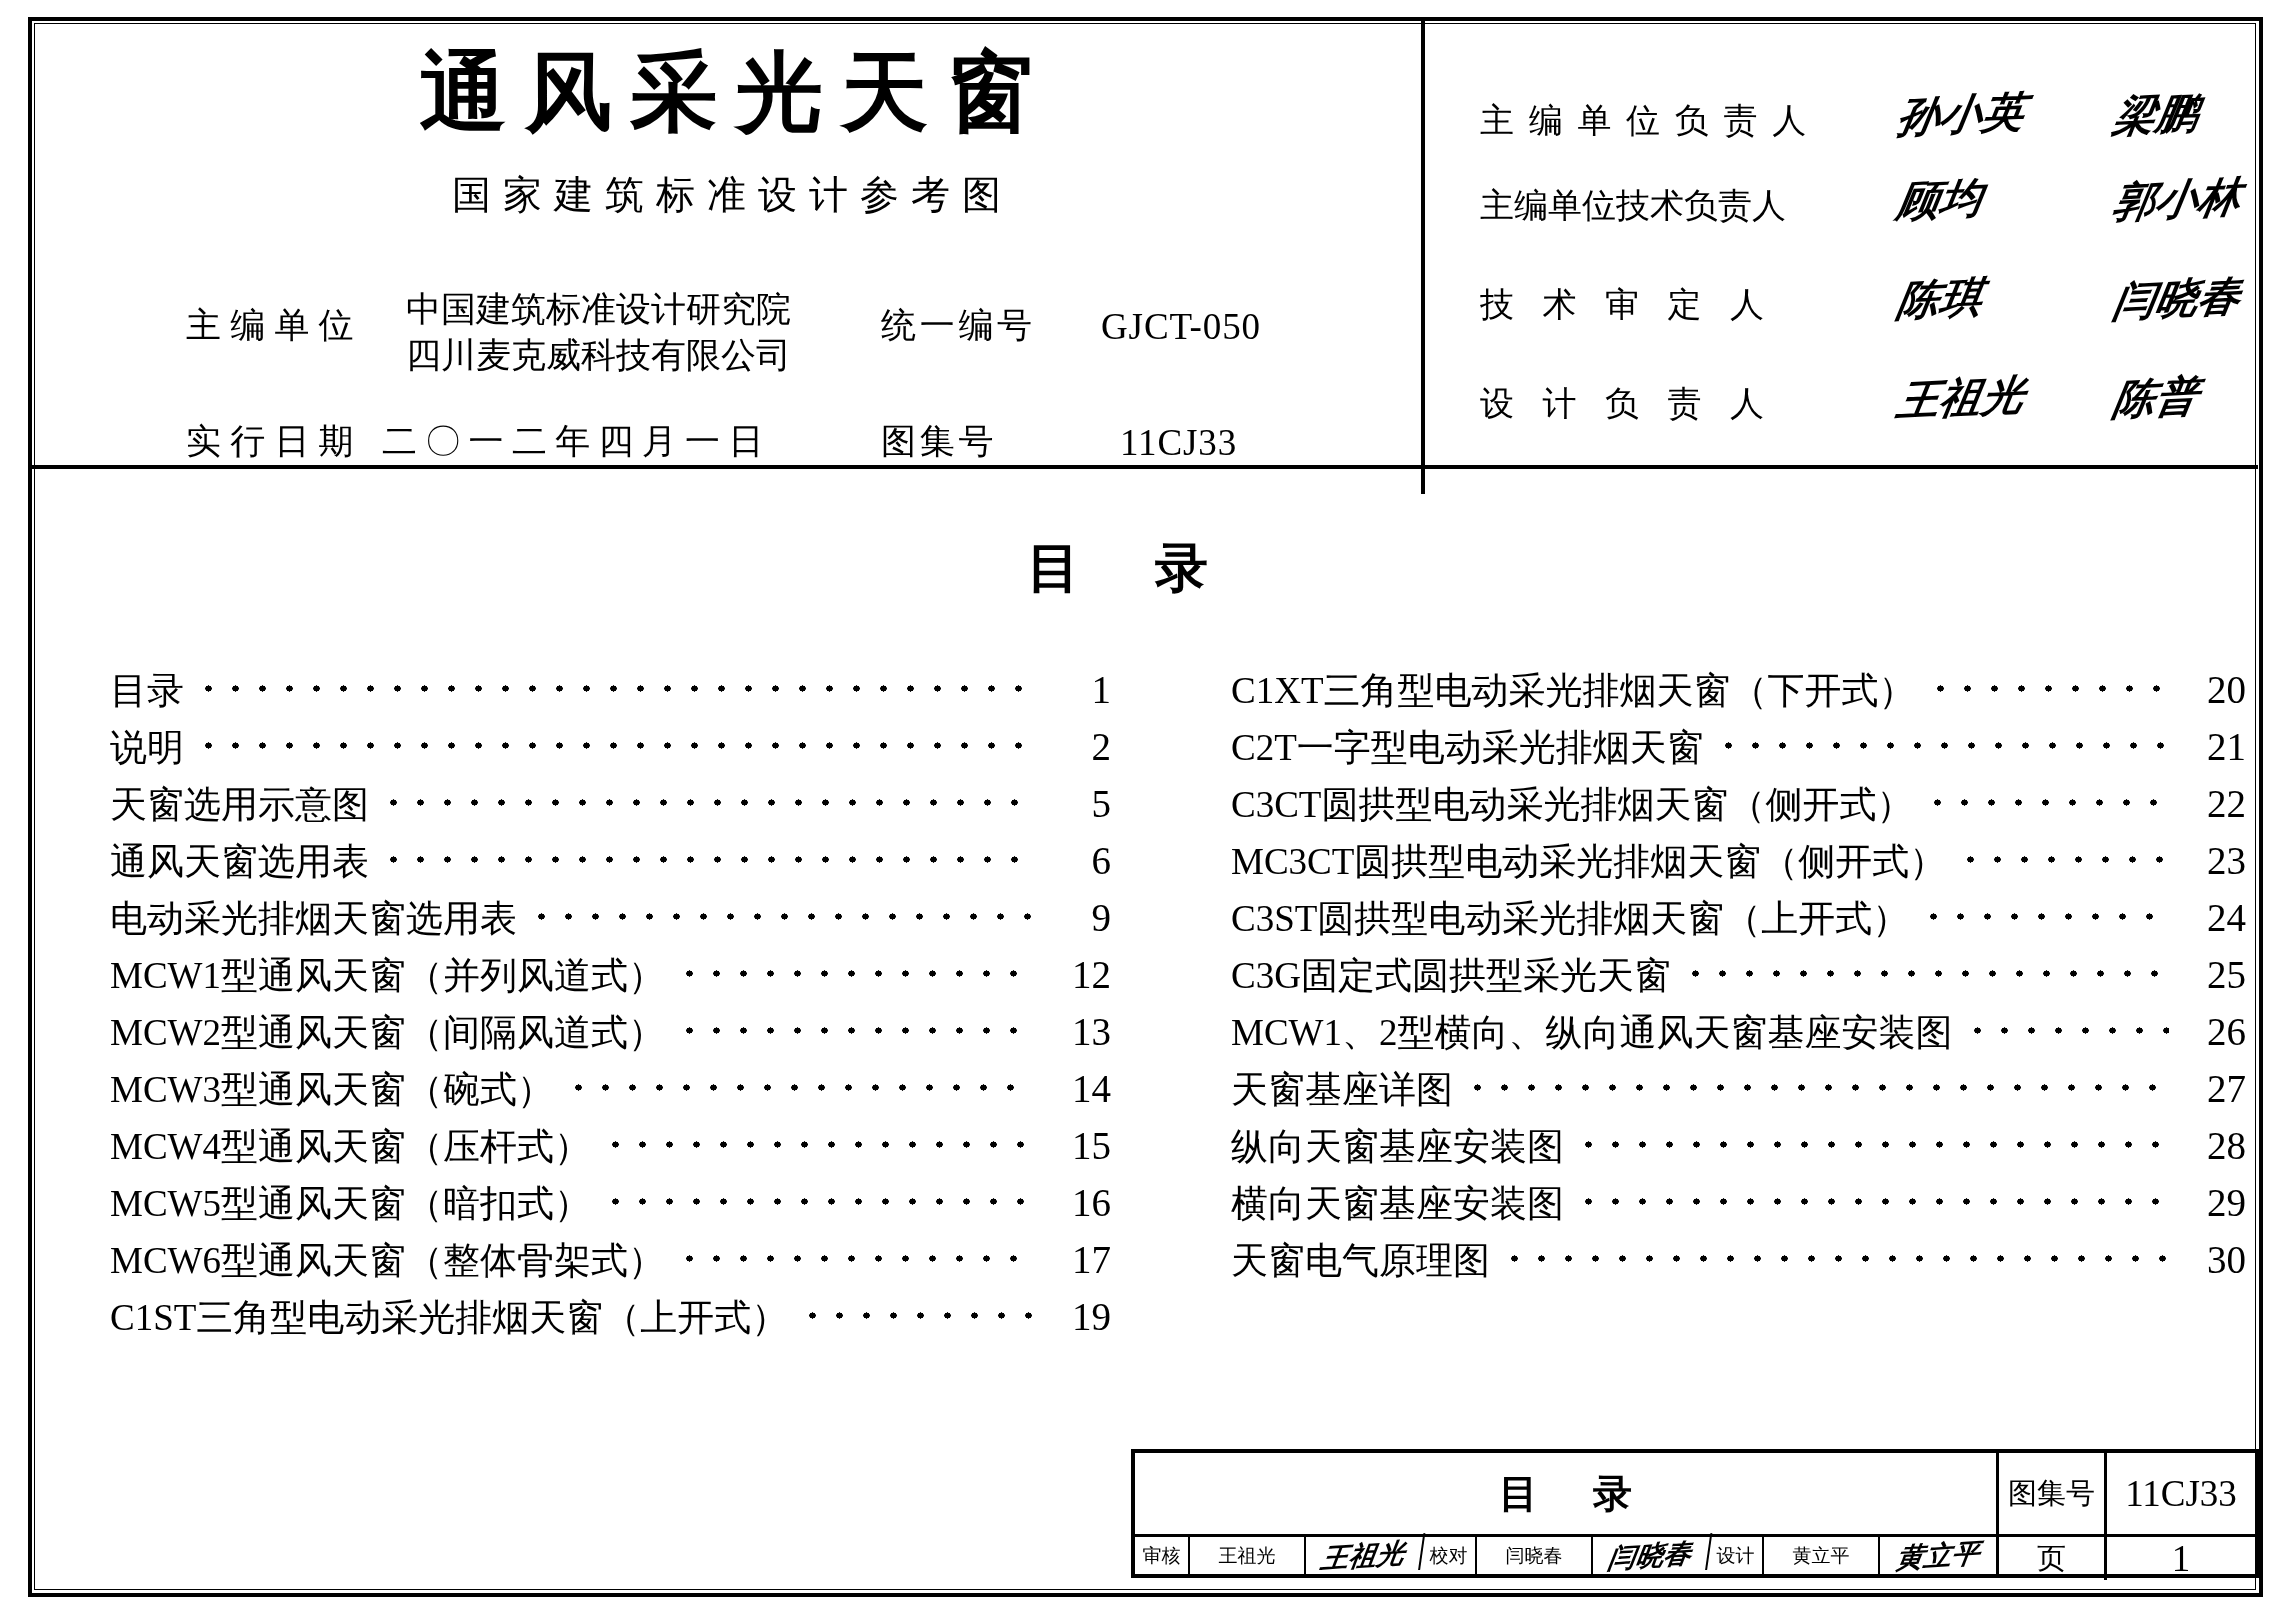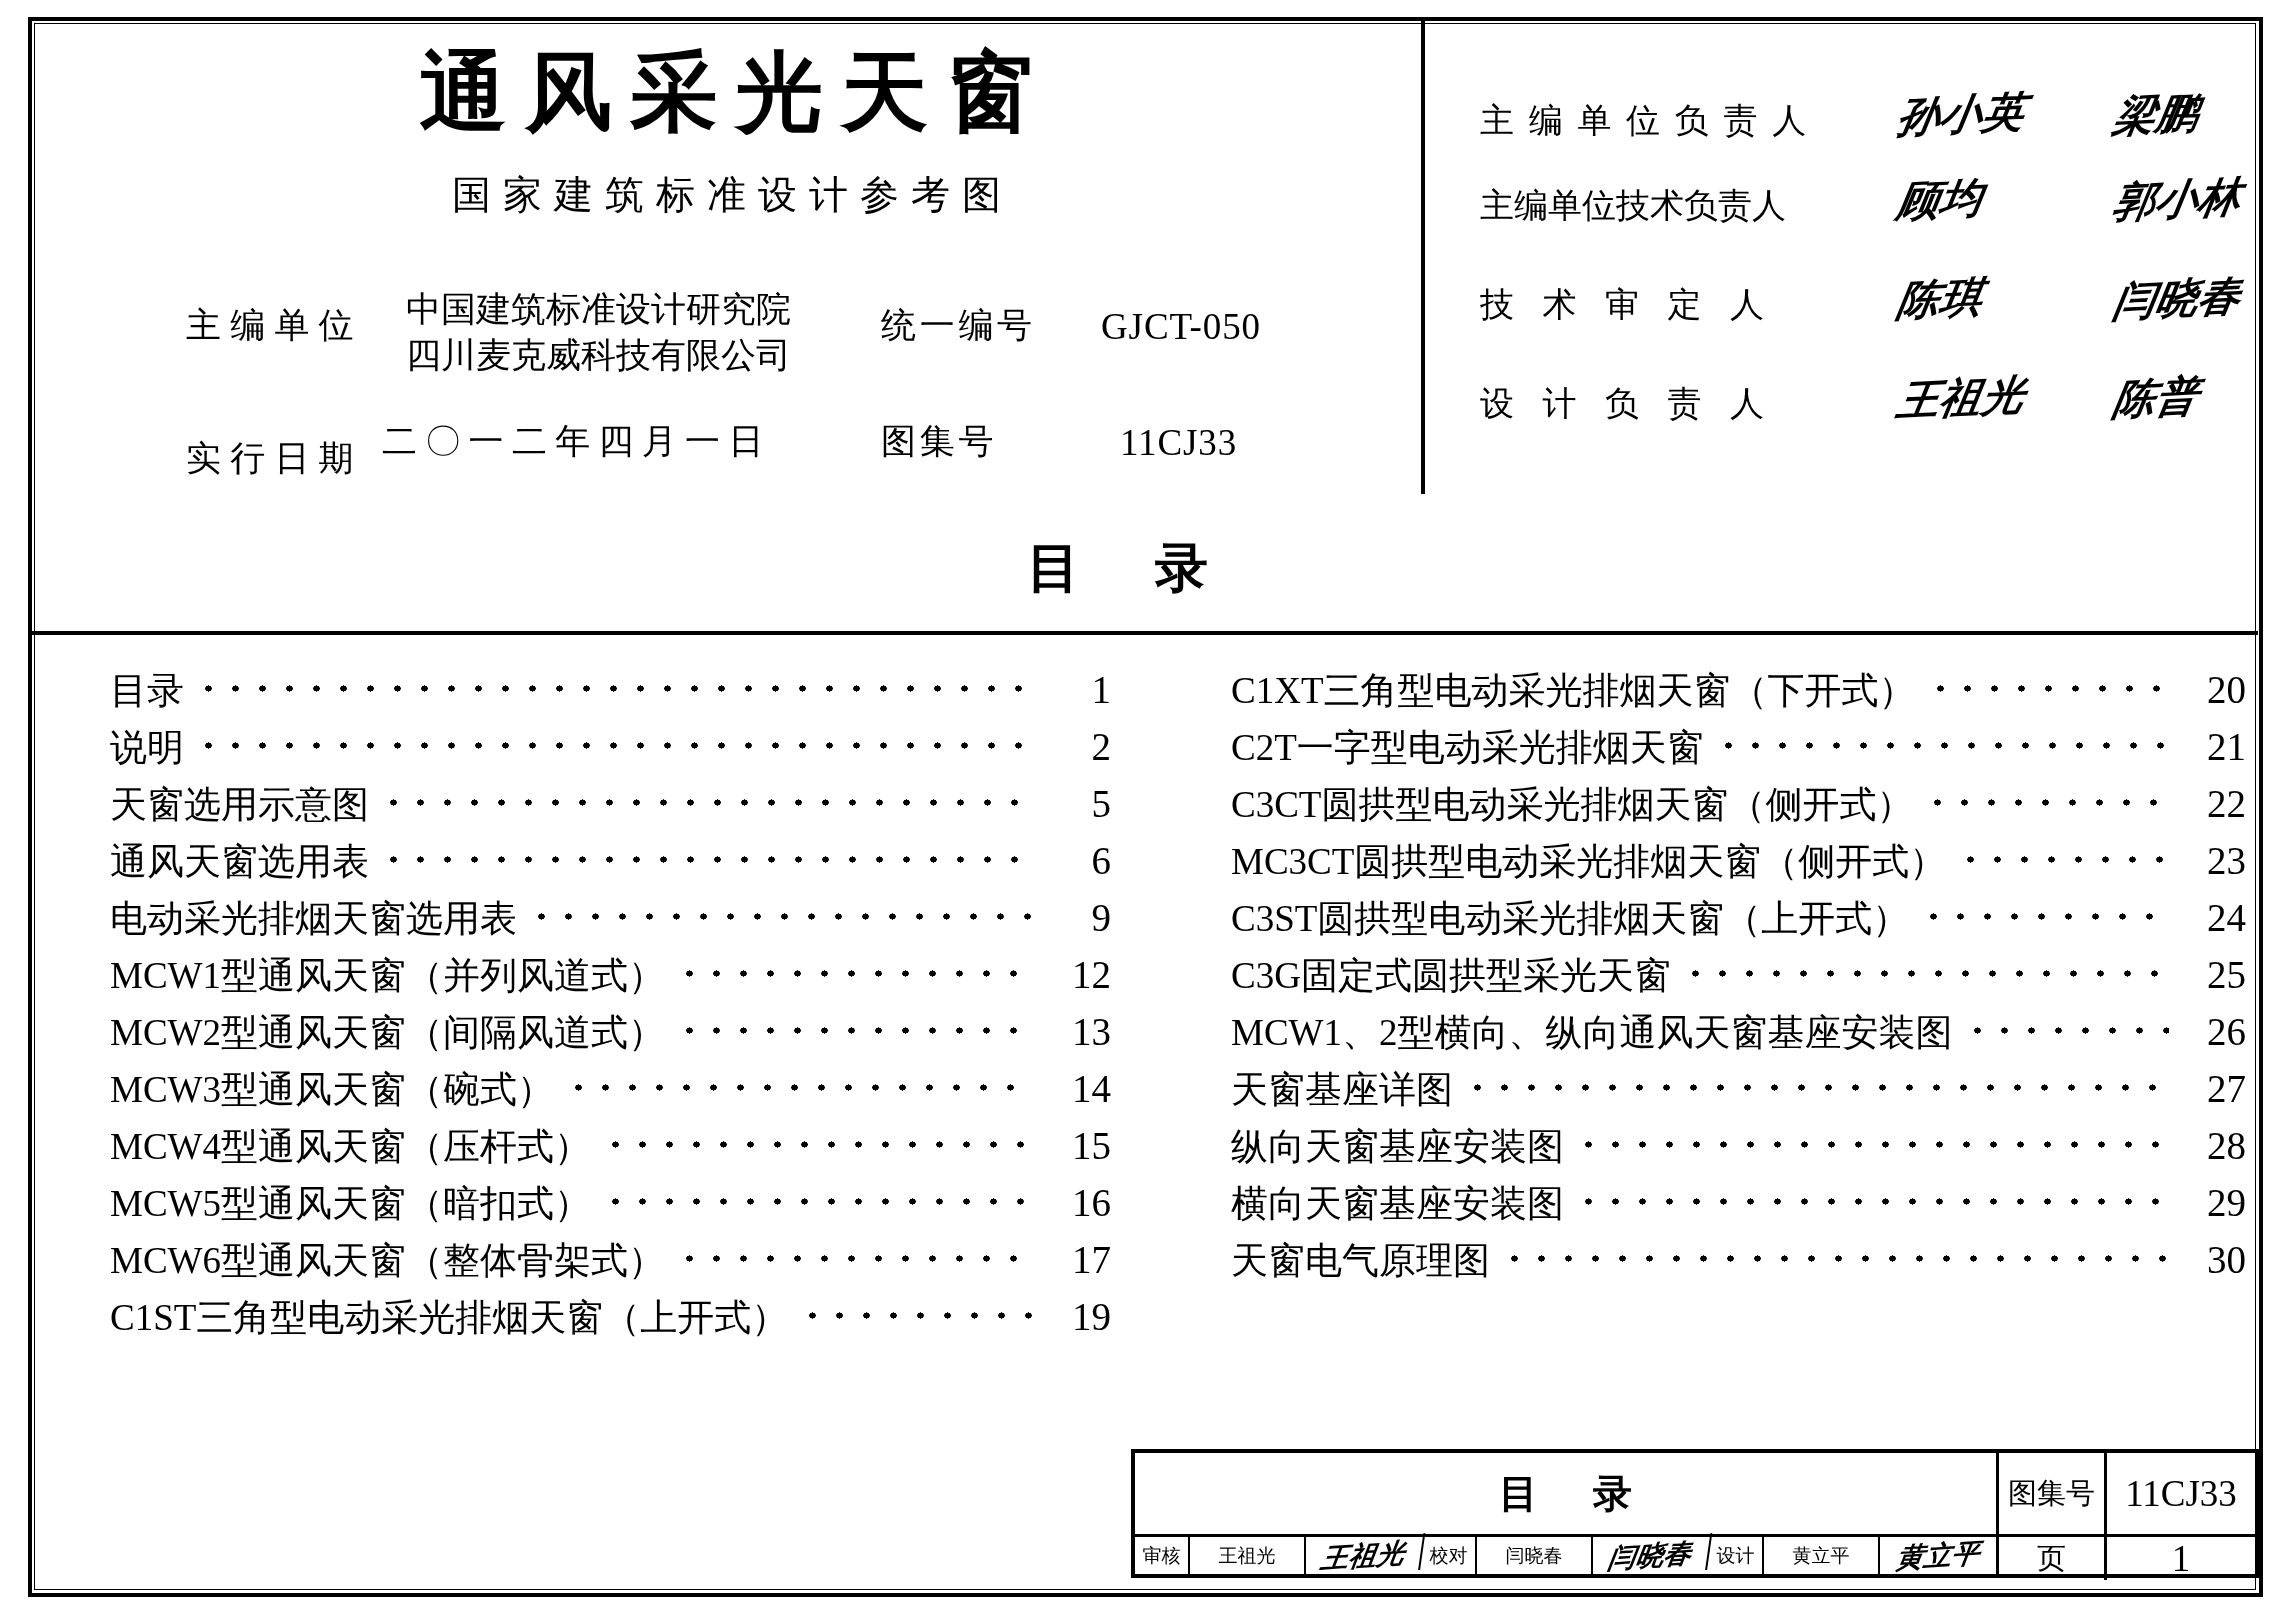--- a/index.html
+++ b/index.html
@@ -14,21 +14,21 @@
     position:absolute;left:27.5px;top:16.5px;width:2235px;height:1580px;
     border:4.6px solid #000;box-sizing:border-box;
   }
   #page-frame::after{
     content:"";position:absolute;left:2.8px;top:2.8px;right:2.8px;bottom:2.8px;
     border:0.9px solid #000;
   }
 
   
   #header{
-    position:absolute;left:32px;top:21px;width:2226px;height:614px;
+    position:absolute;left:32px;top:21px;width:2226px;height:448px;
     box-sizing:border-box;border-bottom:4.6px solid #000;
   }
   #header-left{
     position:absolute;left:0;top:0;width:1393px;height:473px;
     border-right:4.6px solid #000;box-sizing:border-box;
   }
   #header-right{
     position:absolute;left:1393px;top:0;right:0;height:473px;
   }
 
@@ -49,21 +49,21 @@
   .hrow{position:absolute;font-size:35px;line-height:1.25;white-space:nowrap;}
   .hlabel{letter-spacing:9.2px;}
   .hvalue{letter-spacing:0.9px;}
 
   #row-unit{left:154px;top:266px;}
   #row-unit .hlabel{position:absolute;left:0;top:16.5px;}
   #row-unit .orgs{position:absolute;left:196px;top:0;margin-left:24px;}
   #row-unit .orgs div{line-height:1.32;}
 
   #row-date{left:154px;top:399px;}
-  #row-date .hlabel{position:absolute;left:0;top:0;margin-top:17px;}
+  #row-date .hlabel{position:absolute;left:0;top:0;}
   #row-date .hvalue{position:absolute;left:196px;top:0;letter-spacing:8.3px;}
 
   #row-code{left:849px;top:283px;}
   #row-code .hlabel{position:absolute;left:0;top:0;letter-spacing:3.7px;}
   #row-code .hvalue{position:absolute;left:220px;top:0;font-size:37px;letter-spacing:0.9px;}
 
   #row-atlas{left:849px;top:399px;}
   #row-atlas .hlabel{position:absolute;left:0;top:0;letter-spacing:3.7px;}
   #row-atlas .hvalue{position:absolute;left:239px;top:0;font-size:37px;letter-spacing:0.9px;}
 

